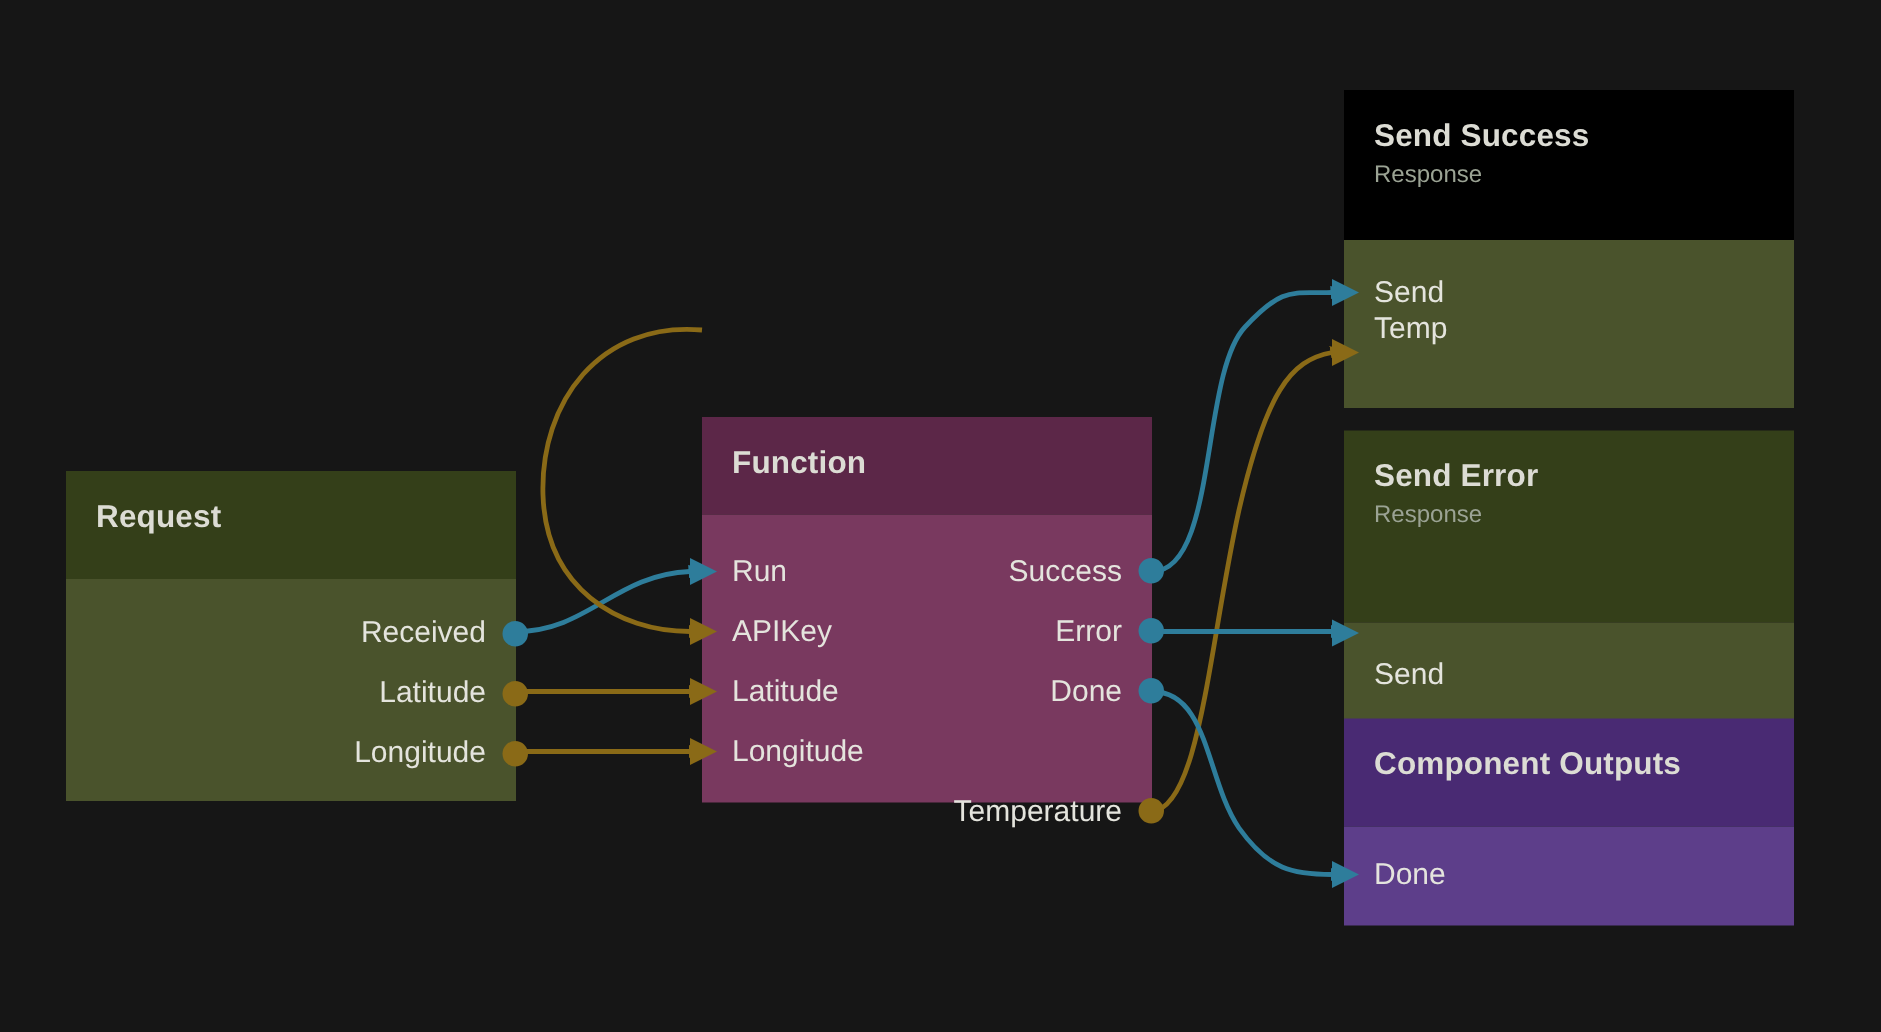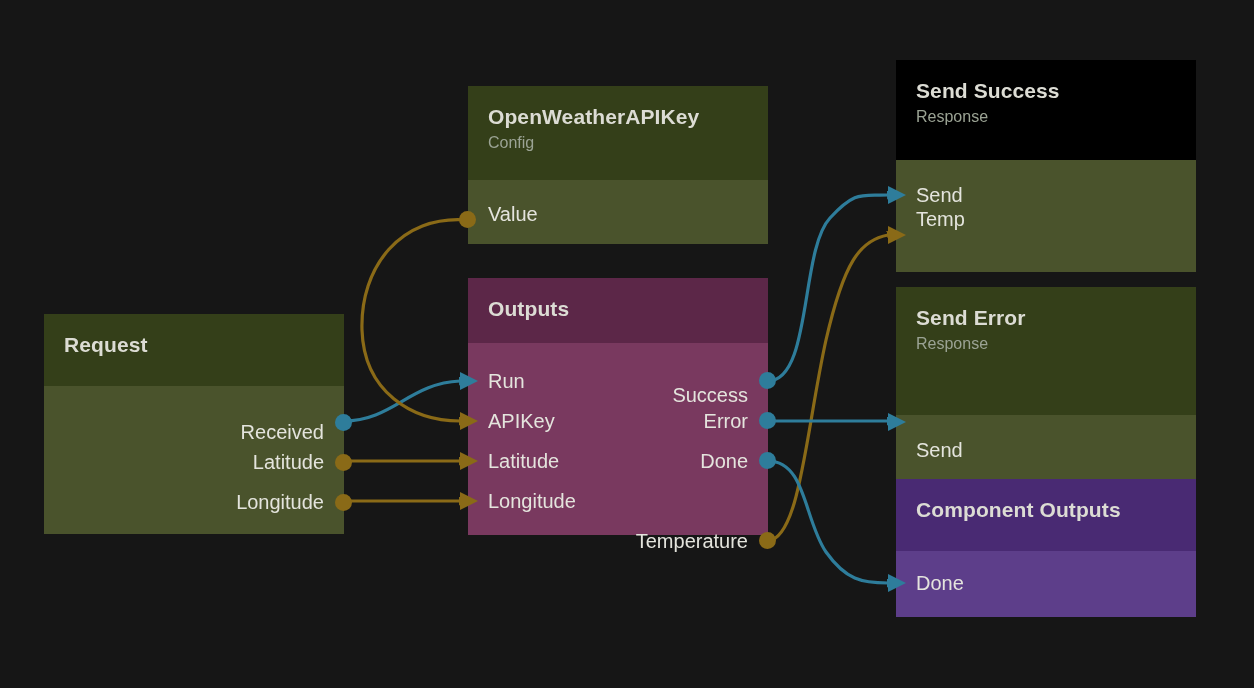--- a/index.html
+++ b/index.html
@@ -155,54 +155,43 @@
     <path d="M 768,421 L 888,421" fill="none" stroke="#2e7d9b" stroke-width="3.2" marker-end="url(#arrow-teal)"></path>
 
     <path d="M 768,461 C 806,461 804,520 826,552 C 846,580 862,583 888,583" fill="none" stroke="#2e7d9b" stroke-width="3.2" marker-end="url(#arrow-teal)"></path>
   </svg>
 
   <div class="node" id="node-request">
     <div class="node-header">
       <div class="node-title">Request</div>
     </div>
     <div class="node-body">
-      <div class="port-row out" style="top: 34px;">Received</div>
+      <div class="port-row out" style="top: 24px;">Received</div>
       <div class="port-row out" style="top: 64px;">Latitude</div>
       <div class="port-row out" style="top: 104px;">Longitude</div>
     </div>
 
     <div class="port-dot c-teal" style="left: 291px; top: 100px;"></div>
     <div class="port-dot c-gold" style="left: 291px; top: 140px;"></div>
     <div class="port-dot c-gold" style="left: 291px; top: 180px;"></div>
   </div>
 
-  <div class="node" id="node-apikey">
-    <div class="node-header">
-      <div class="node-title">OpenWeatherAPIKey</div>
-      <div class="node-subtitle">Config</div>
-    </div>
-    <div class="node-body">
-      <div class="port-row in" style="top: 22px;">Value</div>
-    </div>
-
-    <div class="port-dot c-gold" style="left: -9px; top: 125px;"></div>
-  </div>
 
   <div class="node" id="node-function">
     <div class="node-header">
-      <div class="node-title">Outputs</div>
+      <div class="node-title">Function</div>
     </div>
     <div class="node-body">
 
       <div class="port-row in" style="top: 26px;">Run</div>
       <div class="port-row in" style="top: 66px;">APIKey</div>
       <div class="port-row in" style="top: 106px;">Latitude</div>
       <div class="port-row in" style="top: 146px;">Longitude</div>
 
-      <div class="port-row out" style="top: 40px;">Success</div>
+      <div class="port-row out" style="top: 26px;">Success</div>
       <div class="port-row out" style="top: 66px;">Error</div>
       <div class="port-row out" style="top: 106px;">Done</div>
       <div class="port-row out" style="top: 186px;">Temperature</div>
     </div>
 
     <div class="port-arrow a-teal" style="left: -8px; top: 94px;"></div>
     <div class="port-arrow a-gold" style="left: -8px; top: 134px;"></div>
     <div class="port-arrow a-gold" style="left: -8px; top: 174px;"></div>
     <div class="port-arrow a-gold" style="left: -8px; top: 214px;"></div>
 

